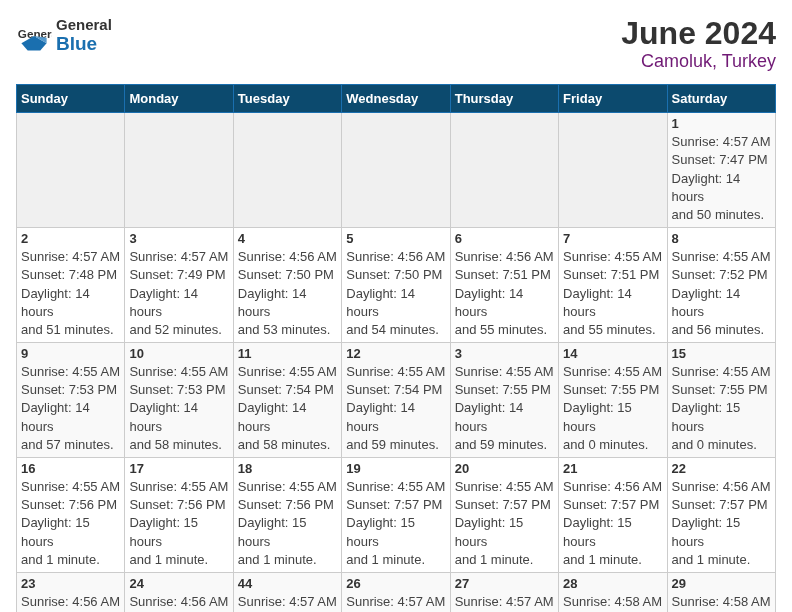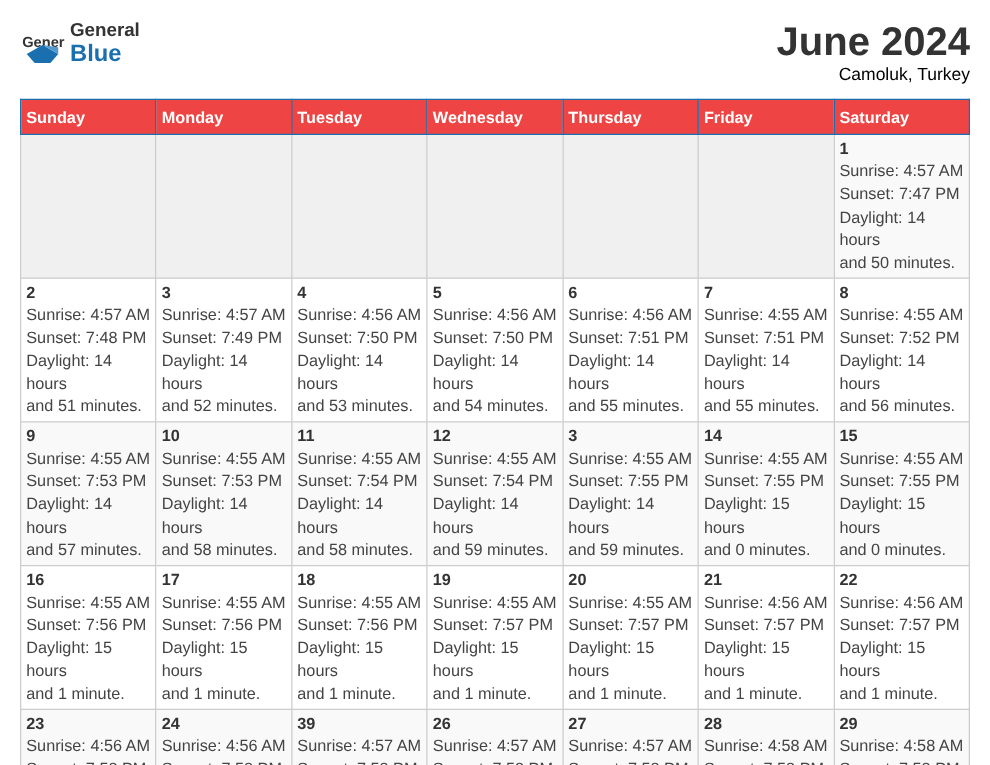--- a/index.html
+++ b/index.html
@@ -29,30 +29,30 @@
       text-align: right;
     }
     .month-year {
       font-size: 32px;
       font-weight: bold;
       color: #333;
       line-height: 1.1;
       margin-left: 40px;
     }
     .location {
-      font-size: 14px;
-      color: #000000;
+      font-size: 18px;
+      color: #701a75;
     }
     table {
       width: 100%;
       border-collapse: collapse;
       font-size: 11px;
     }
     thead th {
-      background-color: #ef4444;
+      background-color: #0c4a6e;
       color: #fff;
       font-size: 13px;
       font-weight: bold;
       padding: 6px 4px;
       text-align: left;
       border: 1px solid #1a6faf;
     }
     tbody td {
       border: 1px solid #ccc;
       vertical-align: top;
@@ -295,21 +295,21 @@
 and 1 minute.</div>
         </td>
         <td>
           <span class="day-number">24</span>
           <div class="day-info" style="white-space: pre-line;">Sunrise: 4:56 AM
 Sunset: 7:58 PM
 Daylight: 15 hours
 and 1 minute.</div>
         </td>
         <td>
-          <span class="day-number">39</span>
+          <span class="day-number">44</span>
           <div class="day-info" style="white-space: pre-line;">Sunrise: 4:57 AM
 Sunset: 7:58 PM
 Daylight: 15 hours
 and 1 minute.</div>
         </td>
         <td>
           <span class="day-number">26</span>
           <div class="day-info" style="white-space: pre-line;">Sunrise: 4:57 AM
 Sunset: 7:58 PM
 Daylight: 15 hours

